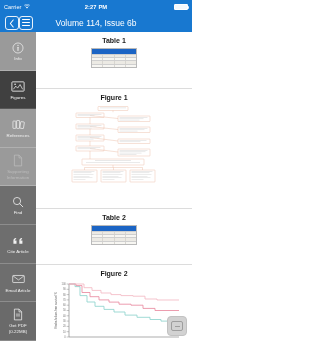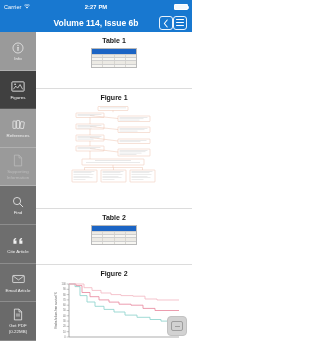--- a/index.html
+++ b/index.html
@@ -29,23 +29,22 @@
   }
   .battery:after{
     content:""; position:absolute; right:-2px; top:1.6px;
     width:1.2px; height:2.6px; background:rgba(255,255,255,.85); border-radius:0 1px 1px 0;
   }
 
   
   .navbar{
     position:absolute; top:13px; left:0; width:192px; height:19px;
     background:#1878D0; color:#fff;
-    display:flex; align-items:center; justify-content:flex-end;
+    display:flex; align-items:center; justify-content:flex-start;
     padding:0 5px;
-    font-weight:bold;
   }
   .nav-btn{
     width:14px; height:14px; border:1px solid rgba(255,255,255,.9);
     border-radius:3px; display:flex; align-items:center; justify-content:center;
     background:transparent; flex:0 0 auto;
   }
   .nav-title{
     position:absolute; left:0; right:0; text-align:center;
     font-size:8.5px; color:#fff; pointer-events:none;
   }

